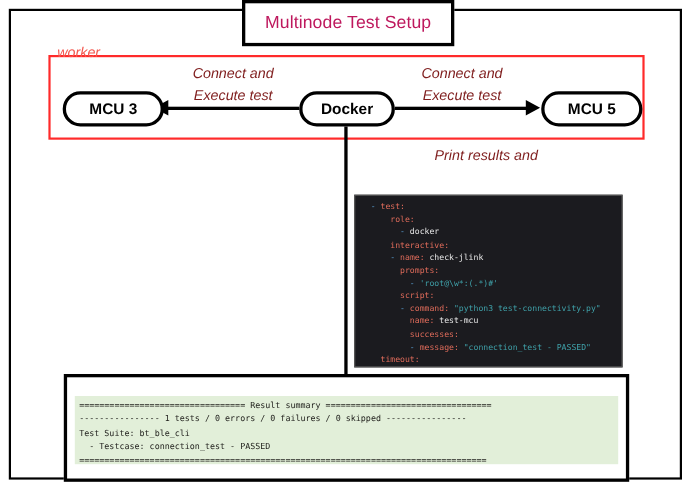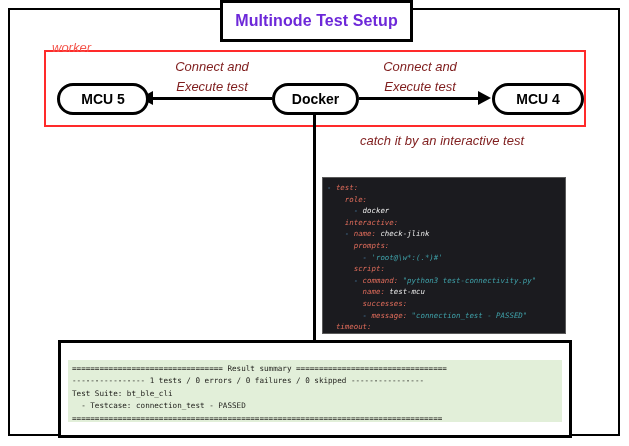--- a/index.html
+++ b/index.html
@@ -36,22 +36,22 @@
     background: #ffffff;
     border: 3px solid #000000;
     box-sizing: border-box;
     display: flex;
     align-items: center;
     justify-content: center;
     z-index: 40;
   }
   #title-box .title-text {
     font-size: 16px;
-    font-weight: bold;
-    color: #6d28d9;
+    font-weight: normal;
+    color: #be185d;
     letter-spacing: .1px;
     white-space: nowrap;
   }
 
   
   #worker-box {
     position: absolute;
     left: 44px;
     top: 50px;
     width: 542px;
@@ -147,27 +147,26 @@
   #code-block {
     position: absolute;
     left: 322px;
     top: 177px;
     width: 244px;
     height: 157px;
     background: #1b1b1f;
     border: 1px solid #5a5a5a;
     box-sizing: border-box;
     z-index: 25;
-    padding: 4px 3px 3px 4px;
+    padding: 4px 3px 3px 14px;
     overflow: hidden;
     font-family: "DejaVu Sans Mono", monospace;
     font-size: 7.4px;
     line-height: 11.6px;
     white-space: pre;
-    font-style: italic;
   }
   #code-block .ln { display: block; }
   .c-key  { color: #e06c5b; }
   .c-dash { color: #5a9fd4; }
   .c-val  { color: #e8e8e8; }
   .c-str  { color: #3fa0a8; }
 
   
   #result-box {
     position: absolute;
@@ -215,31 +214,31 @@
 
 <div class="edge-label" id="label-left">
     <div>Connect and</div>
     <div>Execute test</div>
   </div>
 <div class="edge-label" id="label-right">
     <div>Connect and</div>
     <div>Execute test</div>
   </div>
 <div class="edge-label" id="label-print">
-    <div>catch it by an interactive test</div>
+    <div>Print results and</div>
   </div>
 
 <div class="node" id="node-mcu1">
-  <span>MCU 5</span>
+  <span>MCU 3</span>
 </div>
 <div class="node" id="node-docker">
   <span>Docker</span>
 </div>
 <div class="node" id="node-mcu2">
-  <span>MCU 4</span>
+  <span>MCU 5</span>
 </div>
 
 <div id="code-block" style="background: rgb(27, 27, 31);"><span class="ln"><span class="c-dash">- </span><span class="c-key">test:</span></span><span class="ln"><span class="c-val">    </span><span class="c-key">role:</span></span><span class="ln"><span class="c-val">      </span><span class="c-dash">- </span><span class="c-val">docker</span></span><span class="ln"><span class="c-val">    </span><span class="c-key">interactive:</span></span><span class="ln"><span class="c-val">    </span><span class="c-dash">- </span><span class="c-key">name: </span><span class="c-val">check-jlink</span></span><span class="ln"><span class="c-val">      </span><span class="c-key">prompts:</span></span><span class="ln"><span class="c-val">        </span><span class="c-dash">- </span><span class="c-str">'root@\w*:(.*)#'</span></span><span class="ln"><span class="c-val">      </span><span class="c-key">script:</span></span><span class="ln"><span class="c-val">      </span><span class="c-dash">- </span><span class="c-key">command: </span><span class="c-str">"python3 test-connectivity.py"</span></span><span class="ln"><span class="c-val">        </span><span class="c-key">name: </span><span class="c-val">test-mcu</span></span><span class="ln"><span class="c-val">        </span><span class="c-key">successes:</span></span><span class="ln"><span class="c-val">        </span><span class="c-dash">- </span><span class="c-key">message: </span><span class="c-str">"connection_test - PASSED"</span></span><span class="ln"><span class="c-val">  </span><span class="c-key">timeout:</span></span><span class="ln"><span class="c-val">    </span><span class="c-key">minutes: </span><span class="c-val">2</span></span></div>
 
 <div id="result-box"></div>
 <div id="result-console" style="background: rgb(226, 239, 217);"><span class="ln">================================= Result summary =================================</span><span class="ln">---------------- 1 tests / 0 errors / 0 failures / 0 skipped ----------------</span><span class="ln">Test Suite: bt_ble_cli</span><span class="ln">  - Testcase: connection_test - PASSED</span><span class="ln">=================================================================================</span></div>
 
 <div id="title-box">
   <span class="title-text">Multinode Test Setup</span>
 </div>

